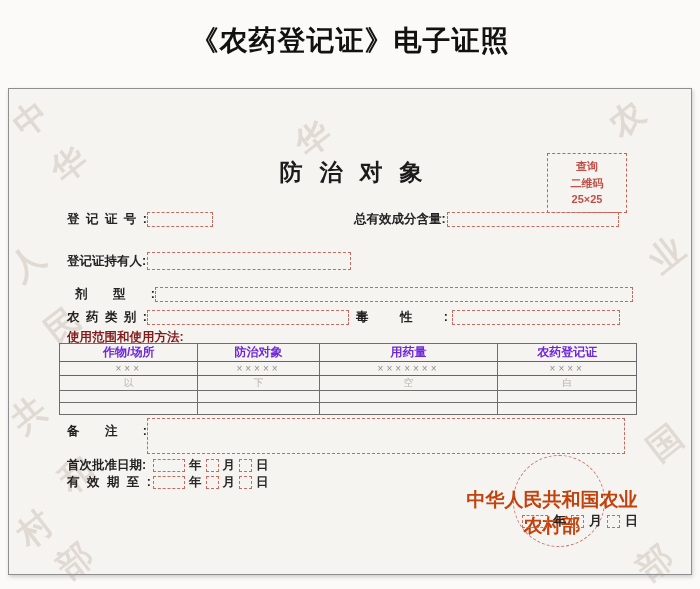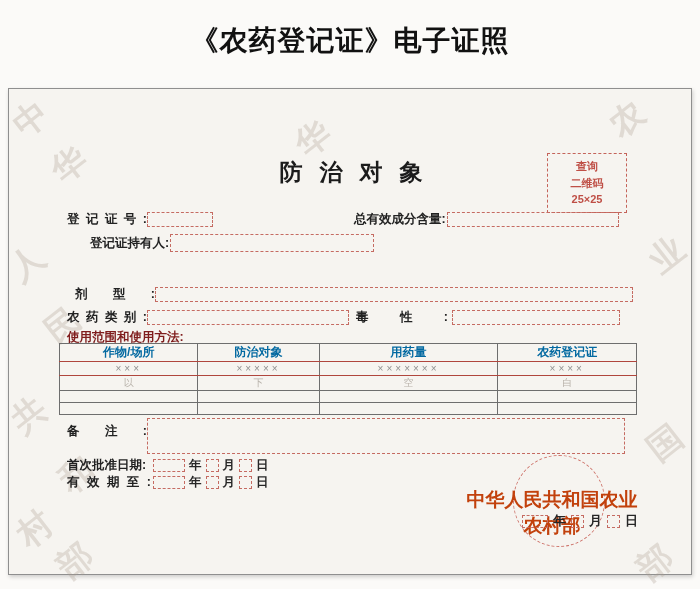--- a/index.html
+++ b/index.html
@@ -61,21 +61,21 @@
   table.usage {
     position:absolute; left:50px; top:254px; width:578px;
     border-collapse:collapse; table-layout:fixed;
     border:1px solid #4f4f4f; z-index:2;
     background:transparent;
   }
   table.usage th, table.usage td {
     border:1px solid #6e6e6e; text-align:center; overflow:hidden;
   }
   table.usage th {
-    height:18px; font-size:12px; font-weight:700; color:#0369a1;
+    height:18px; font-size:12px; font-weight:700; color:#6d28d9;
     border-bottom:1px solid #b0463d;
   }
   table.usage tr.xrow td {
     height:14px; font-size:10px; color:#8f8f8f; letter-spacing:3px;
     border-bottom:1px solid #b0463d;
   }
   table.usage tr.blankrow td { height:14px; font-size:10px; color:#b9b3ab; }
   table.usage tr.emptyrow td { height:12px; font-size:9px; }
   .remark-row { align-items:flex-start; }
   .remark-row .lbl { margin-top:5px; }
@@ -120,21 +120,21 @@
 
   <div class="row" style="left:58px; top:122px;">
     <span class="lbl j80">登记证号:</span>
     <span class="dash" style="width:66px; height:15px;"></span>
   </div>
   <div class="row" style="left:345px; top:122px;">
     <span class="lbl w92">总有效成分含量:</span>
     <span class="dash" style="width:172px; height:15px;"></span>
   </div>
 
-  <div class="row" style="left:58px; top:145px;margin-left:23px;">
+  <div class="row" style="left:58px; top:163px;">
     <span class="lbl" style="flex:0 0 80px;">登记证持有人:</span>
     <span class="dash" style="width:204px; height:18px;"></span>
   </div>
 
 
   <div class="row" style="left:66px; top:197px;">
     <span class="lbl j80">剂型:</span>
     <span class="dash" style="width:478px; height:15px;"></span>
   </div>
 

